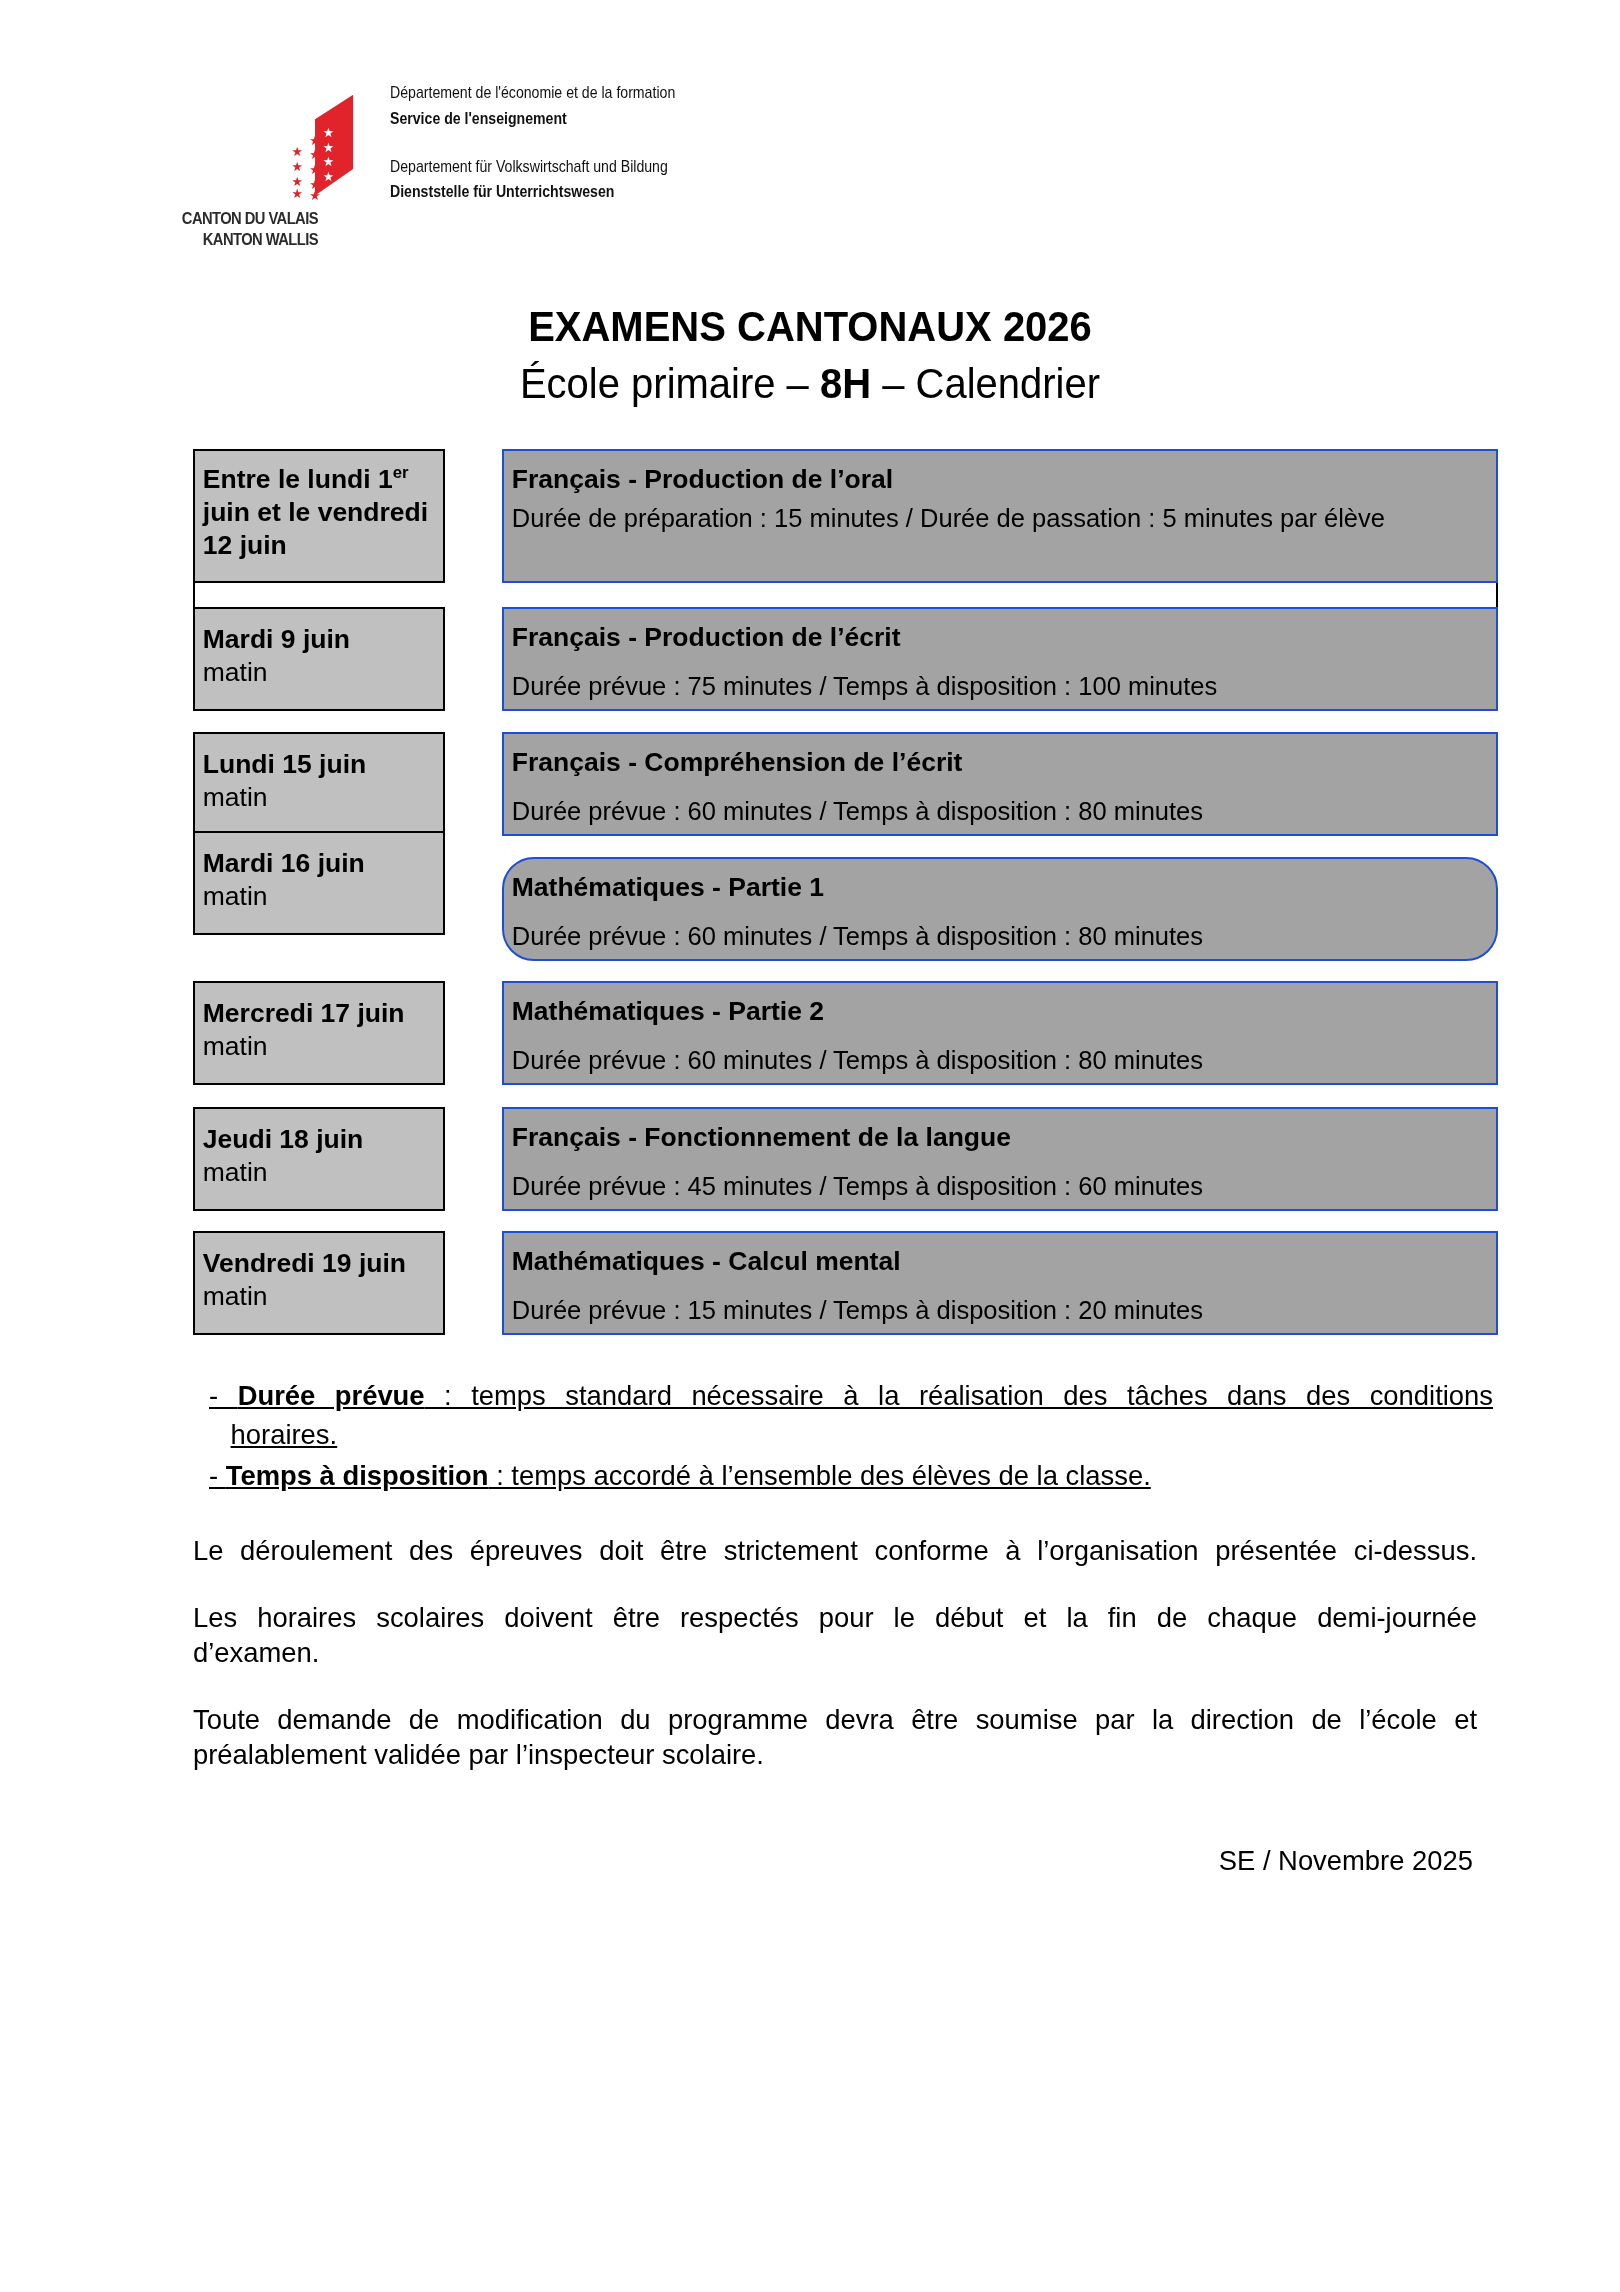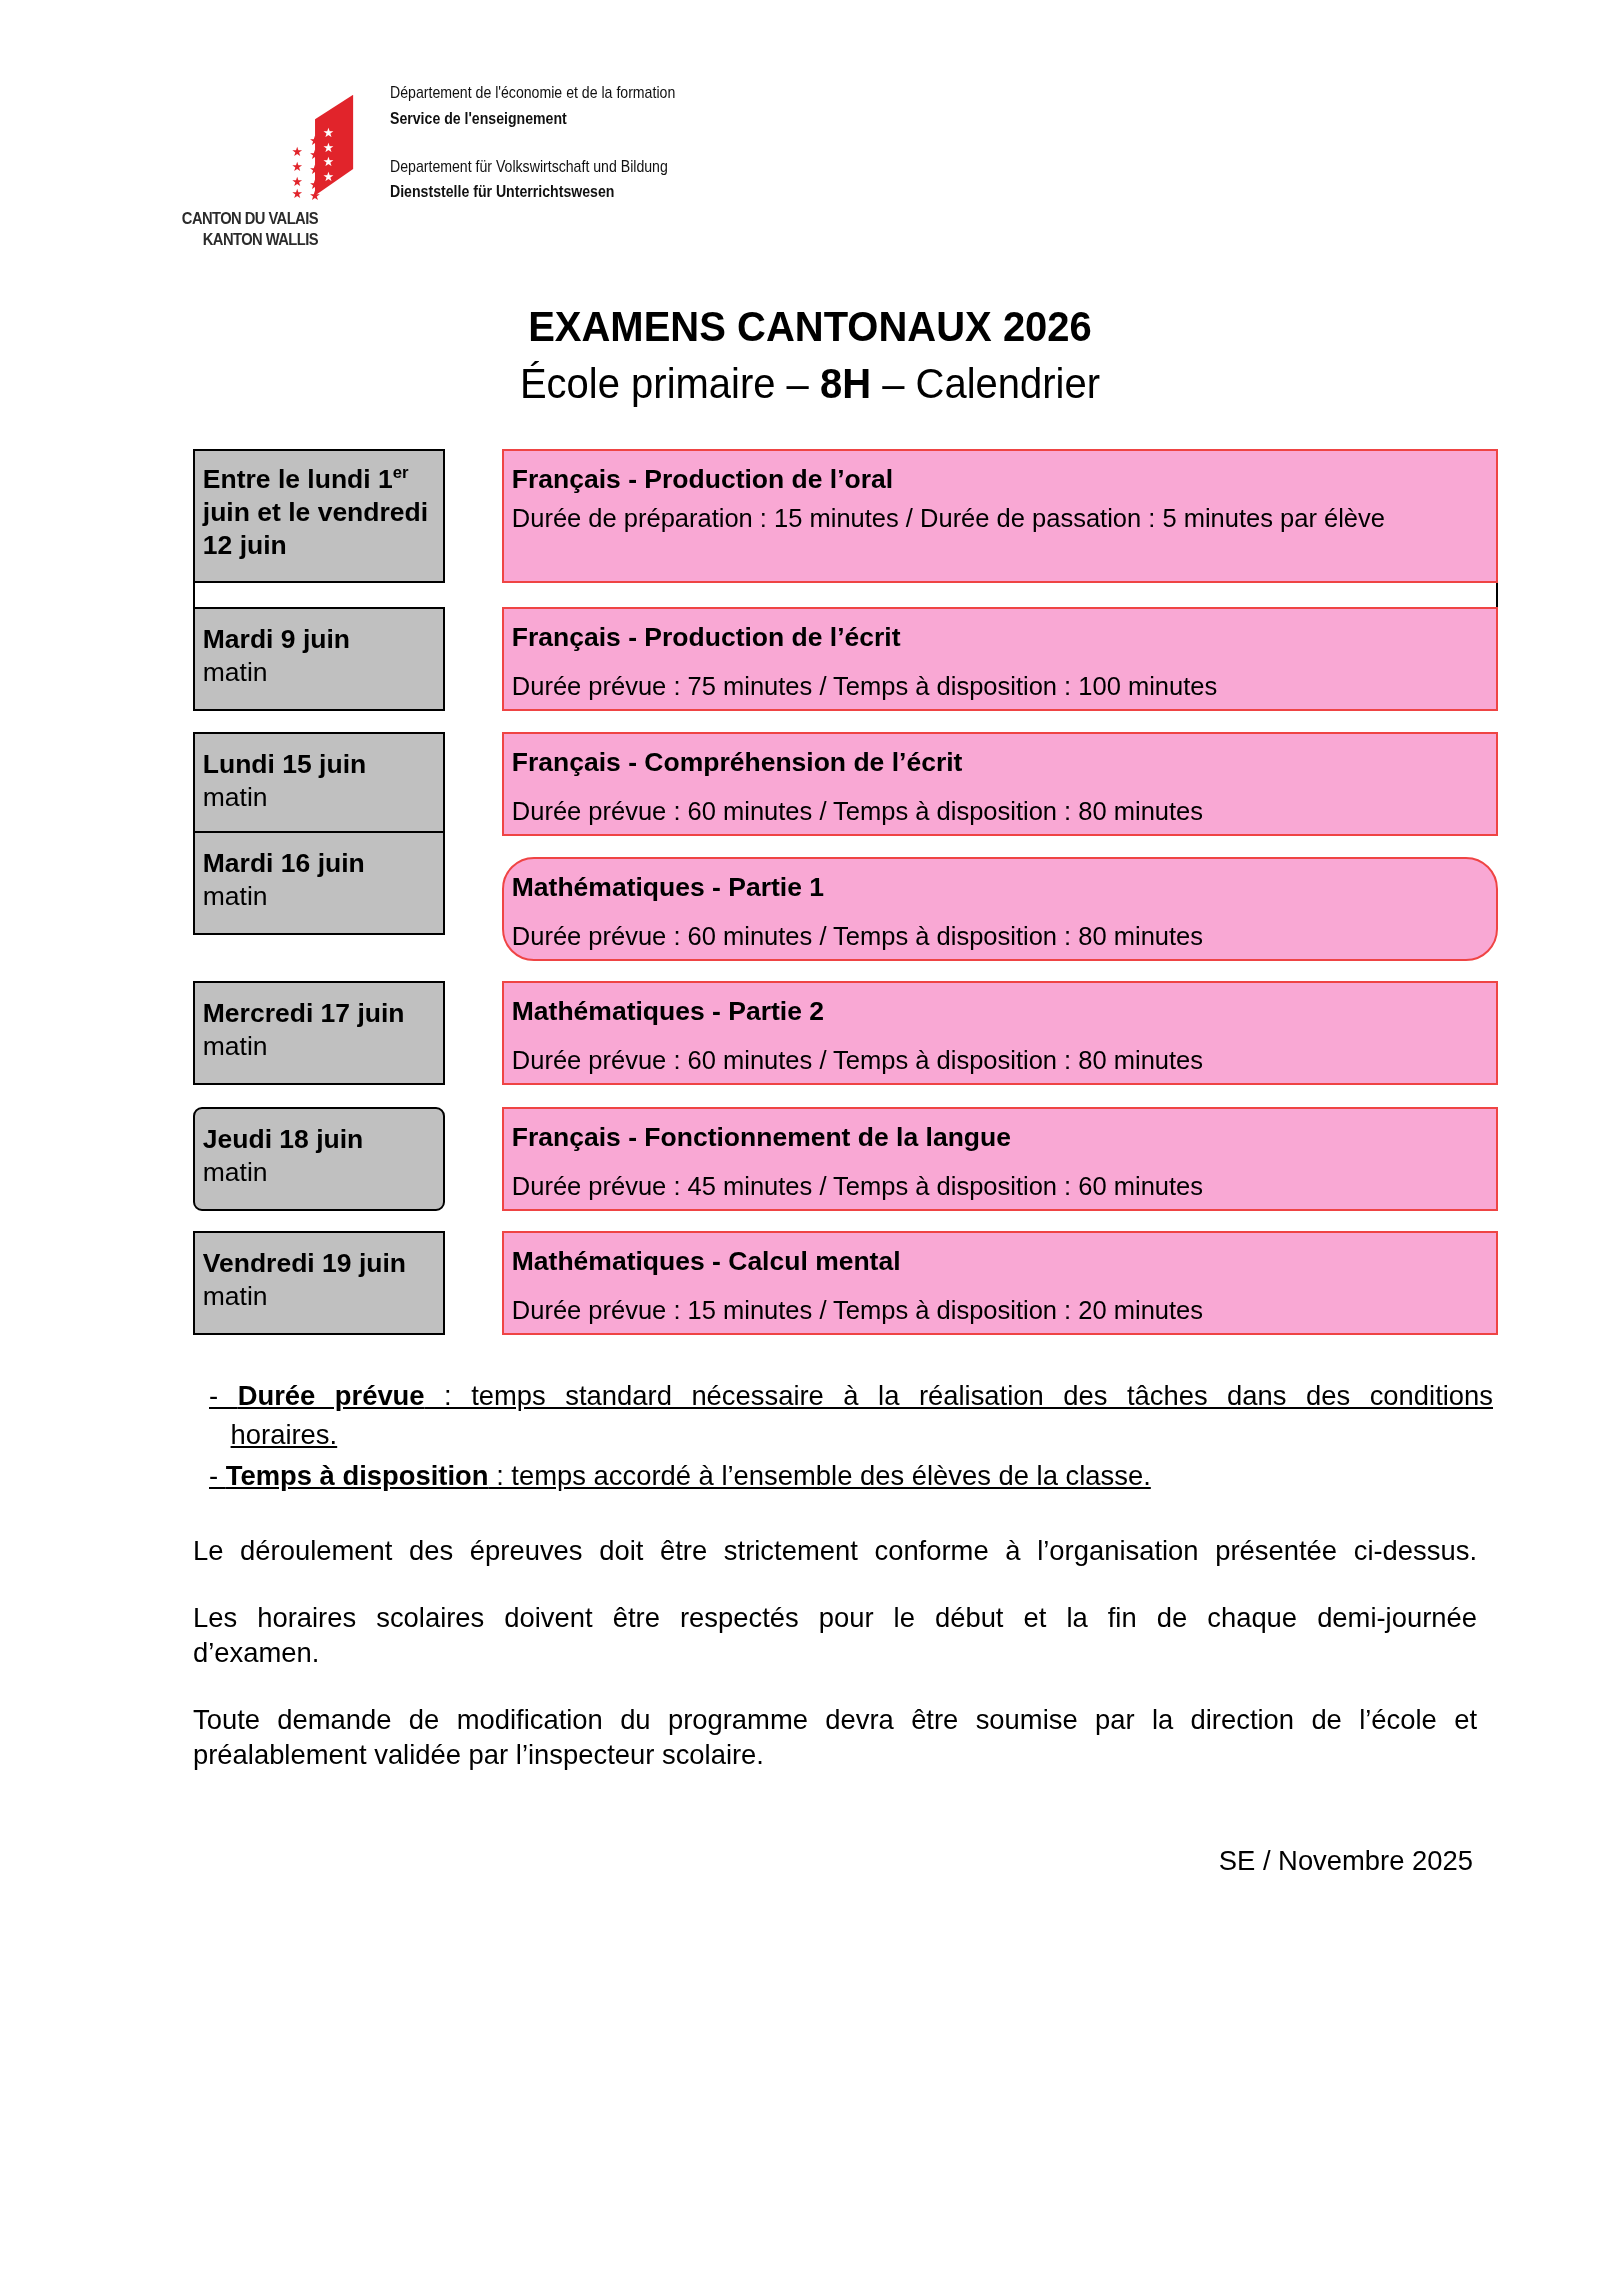--- a/index.html
+++ b/index.html
@@ -19,21 +19,21 @@
   .title.t2 { top: 359px; font-size: 43px; transform: scaleX(0.93); }
   .title.t2 b { font-weight: bold; }
 
   .frame-line { position: absolute; background: #000; }
 
   .date-box { position: absolute; left: 193px; width: 252px; background: #c0c0c0; border: 2px solid #000; padding: 13.7px 0 0 7.8px; font-size: 26.5px; line-height: 33px; }
   .date-box .day { font-weight: bold; display: block; }
   .date-box .sup { font-size: 16.7px; vertical-align: super; line-height: 0; font-weight: bold; }
   .date-box .period { display: block; }
 
-  .exam-box { position: absolute; left: 502px; width: 996px; border: 2px solid #ef4444; background: #f9a8d4; padding: 11.8px 0 0 7.8px; }
+  .exam-box { position: absolute; left: 502px; width: 996px; border: 2px solid #1d4ed8; background: #a3a3a3; padding: 11.8px 0 0 7.8px; }
   .exam-box .subject { display: block; font-weight: bold; font-size: 26.5px; line-height: 33px; }
   .exam-box .duration { display: block; font-size: 25.5px; line-height: 33px; margin-top: 16px; }
   .exam-box.first .duration { margin-top: 5.9px; }
 
   .notes { position: absolute; left: 193px; width: 1284px; font-size: 27.4px; line-height: 39px; }
   .note-item { position: absolute; left: 16px; width: 1284px; text-align: justify; text-decoration: underline; }
   .note-item b { font-weight: bold; }
   .indent { padding-left: 21.6px; }
   .para { position: absolute; left: 0; width: 1284px; text-align: justify; font-size: 27.4px; line-height: 35px; }
   .para.justify-last { text-align-last: justify; }
@@ -121,21 +121,21 @@
 
   <div class="date-box" style="top:981px;height:104px;">
     <span class="day">Mercredi 17 juin</span>
     <span class="period">matin</span>
   </div>
   <div class="exam-box" style="top:981px;height:104px;">
     <span class="subject">Mathématiques - Partie 2</span>
     <span class="duration">Durée prévue : 60 minutes / Temps à disposition : 80 minutes</span>
   </div>
 
-  <div class="date-box" style="top:1107px;height:104px;border-radius:9px;">
+  <div class="date-box" style="top:1107px;height:104px;">
     <span class="day">Jeudi 18 juin</span>
     <span class="period">matin</span>
   </div>
   <div class="exam-box" style="top:1107px;height:104px;">
     <span class="subject">Français - Fonctionnement de la langue</span>
     <span class="duration">Durée prévue : 45 minutes / Temps à disposition : 60 minutes</span>
   </div>
 
   <div class="date-box" style="top:1231px;height:104px;">
     <span class="day">Vendredi 19 juin</span>

